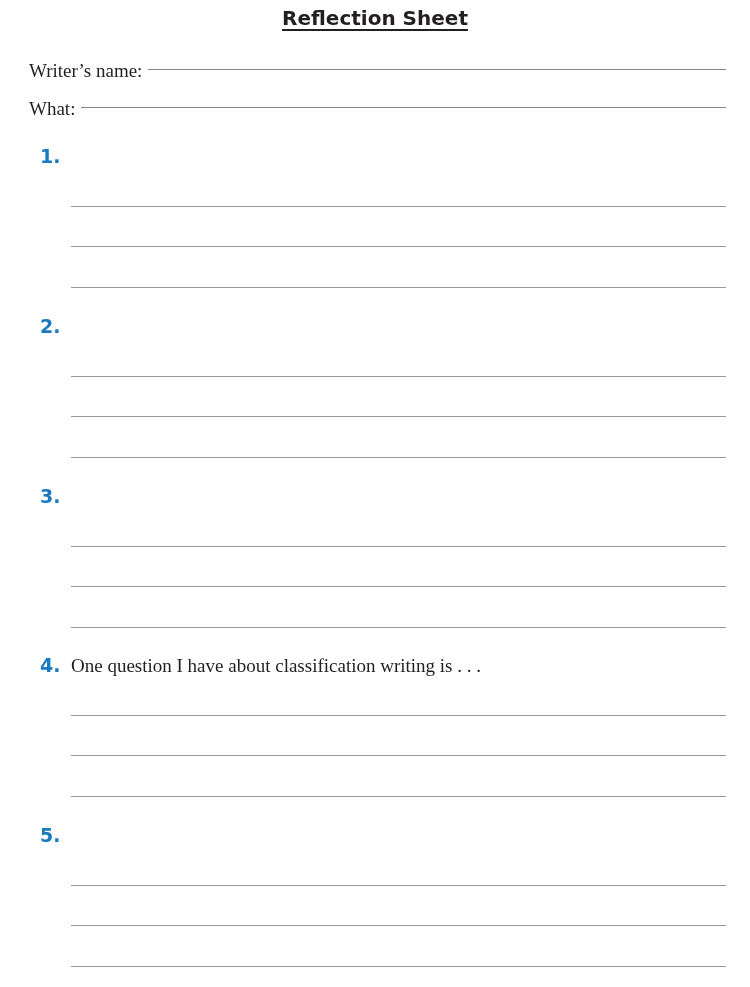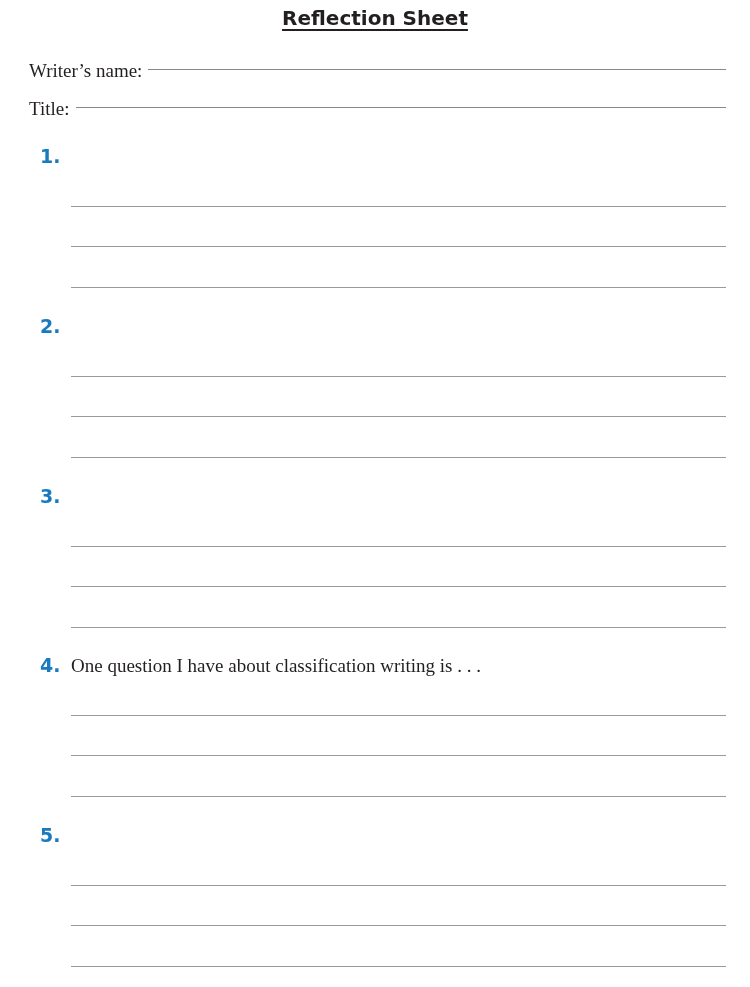--- a/index.html
+++ b/index.html
@@ -21,21 +21,21 @@
 </head>
 <body>
 
 <div class="title"><span>Reflection Sheet</span></div>
 
 <div class="field" style="top:58px">
   <span class="field-label">Writer’s name:</span>
   <span class="field-line"></span>
 </div>
 <div class="field" style="top:96px">
-  <span class="field-label">Title:</span>
+  <span class="field-label">What:</span>
   <span class="field-line"></span>
 </div>
 
 <div class="q" style="top:145px">
   <div class="q-head">
       <span class="q-num">1.</span>
     </div>
   <div class="ans" style="top:61px"></div>
   <div class="ans" style="top:101px"></div>
   <div class="ans" style="top:142px"></div>

